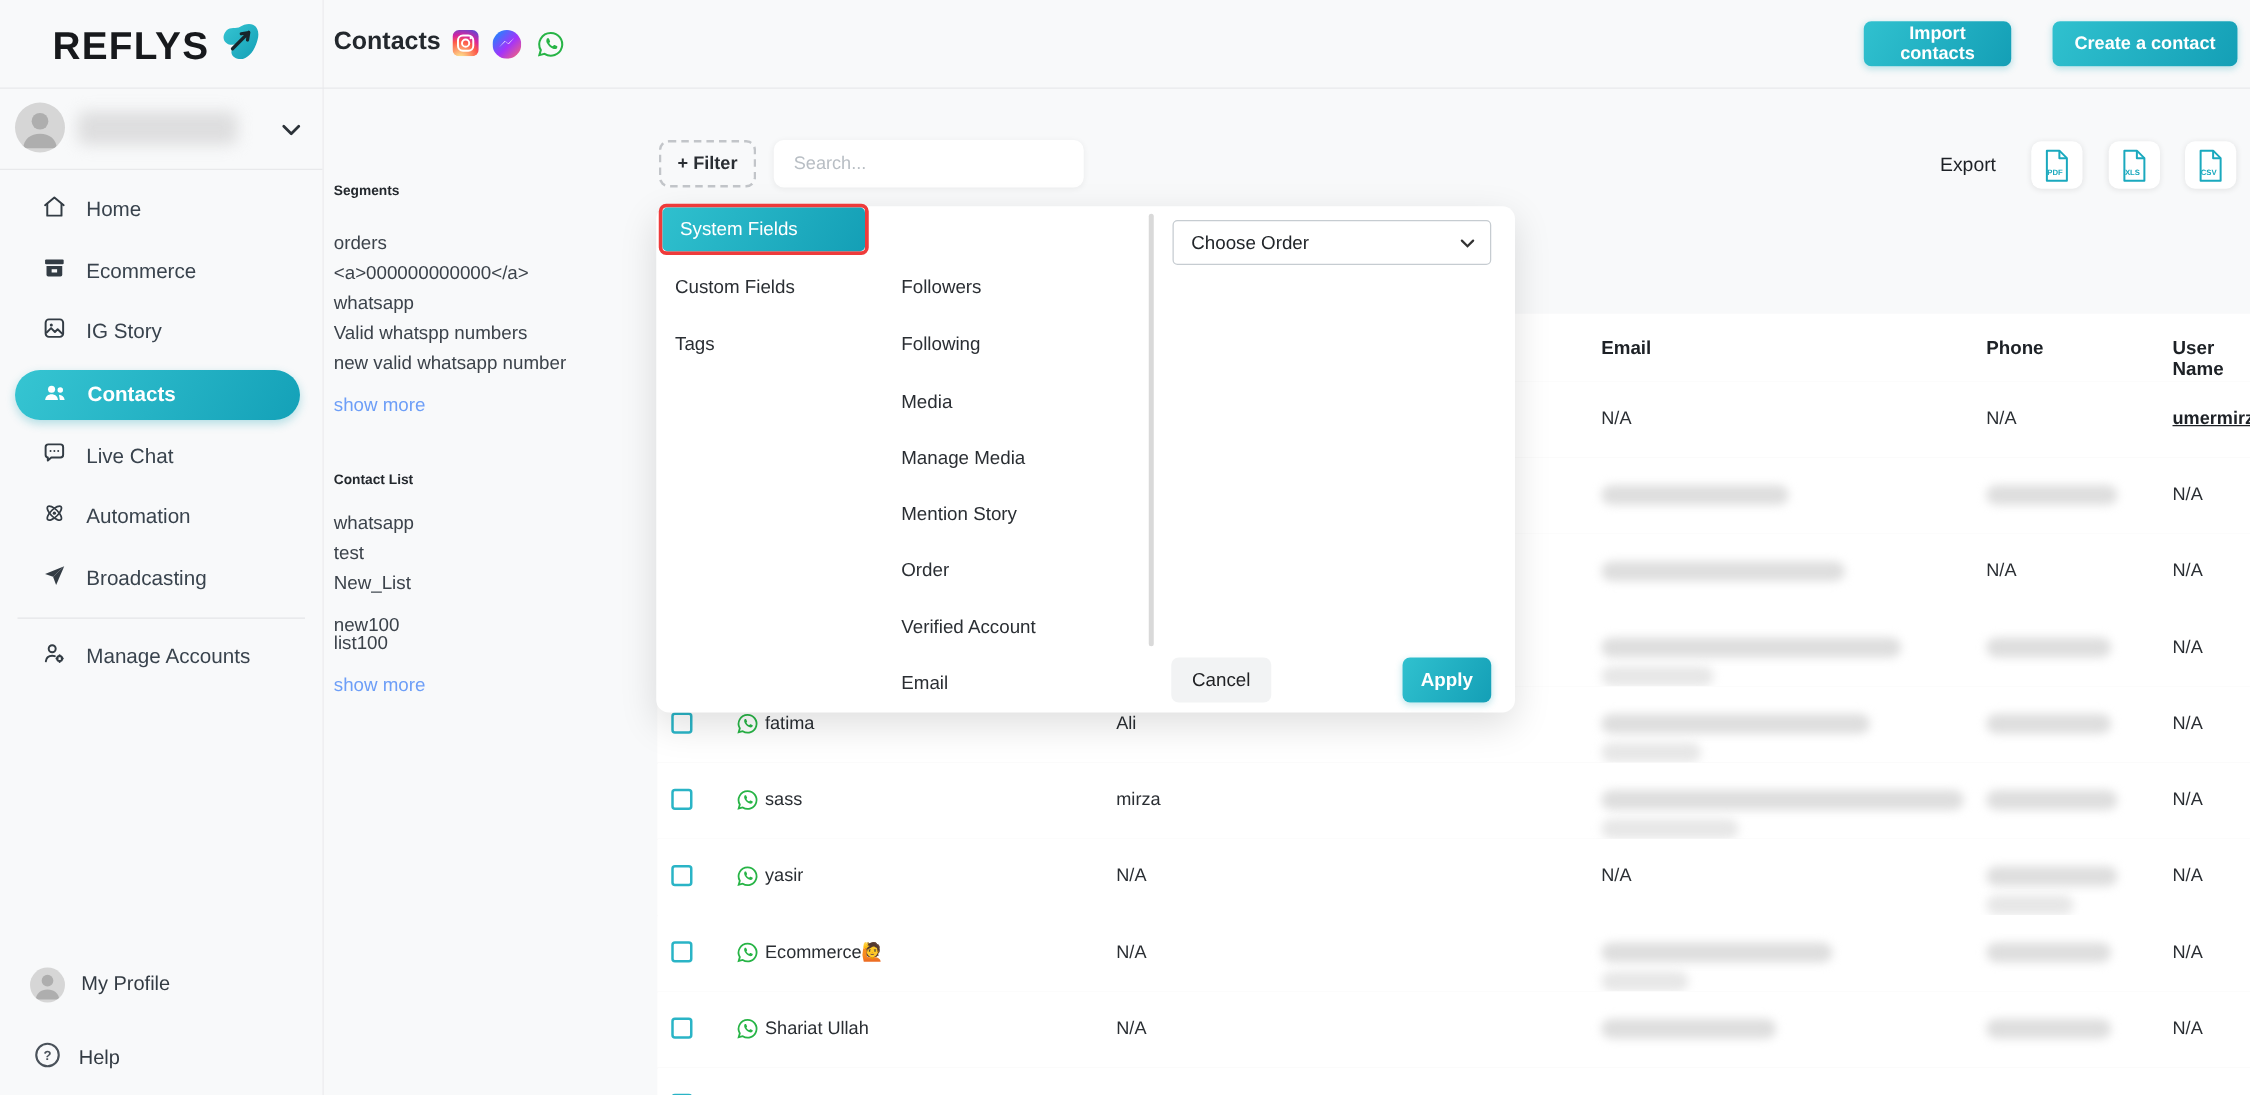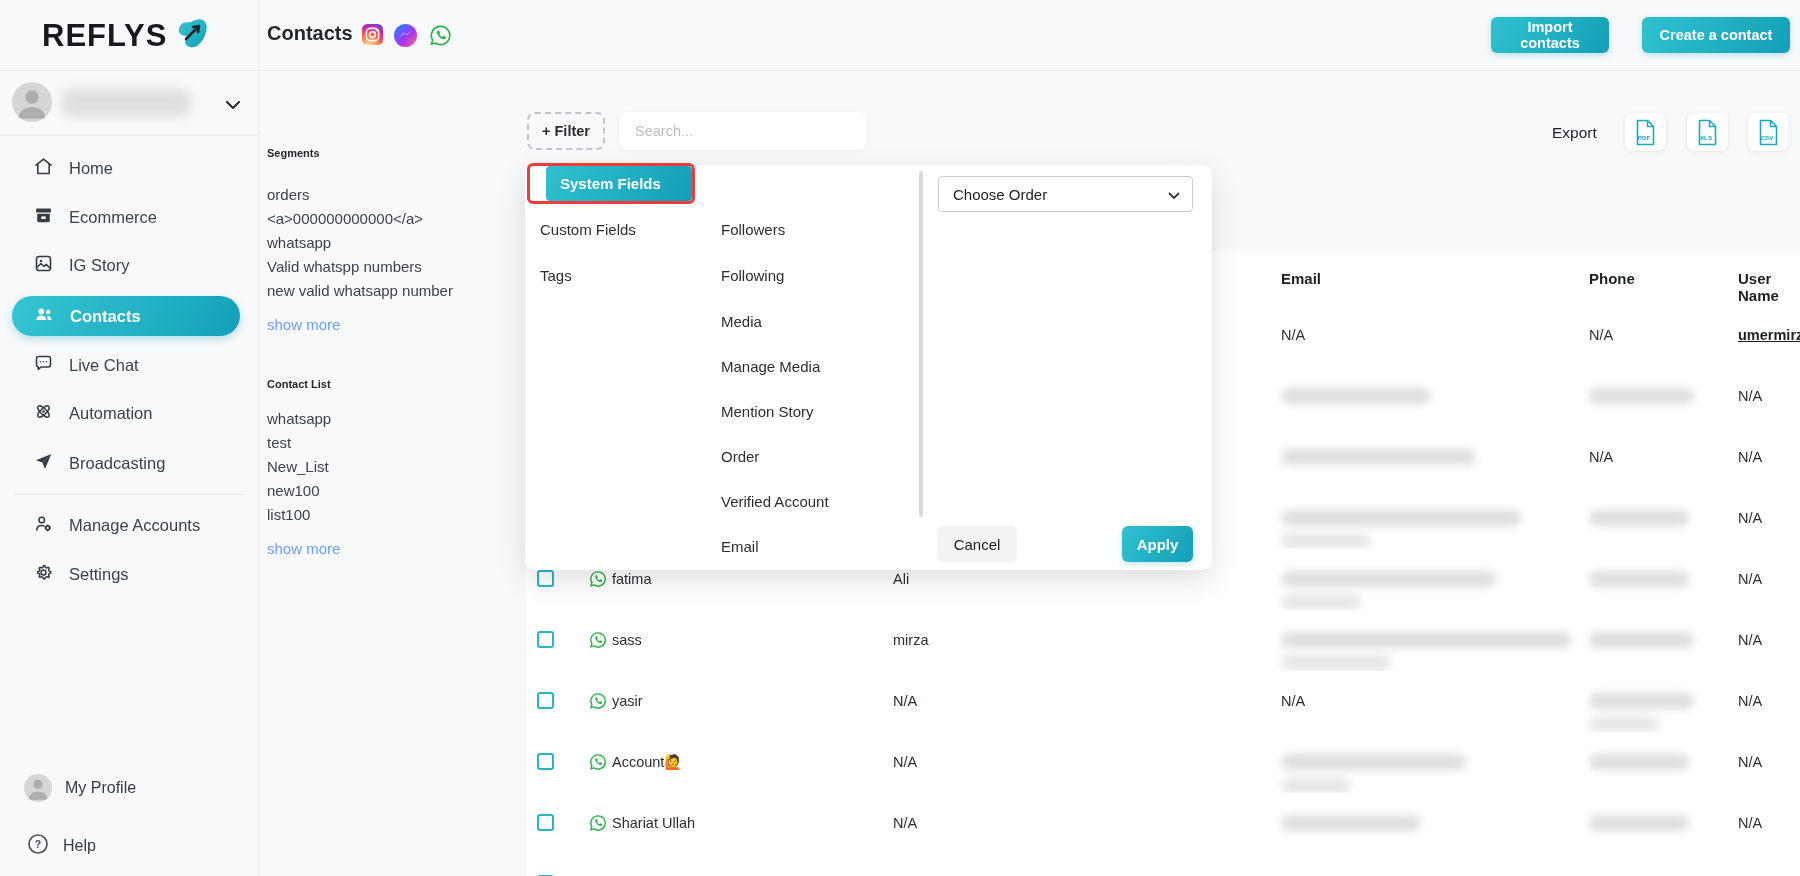--- a/index.html
+++ b/index.html
@@ -58,23 +58,23 @@
   .c-phone{left:1063px;}
   .c-user{left:1212px;}
   .link{text-decoration:underline;font-weight:600;color:#1d2126;cursor:pointer;}
   .blur{height:16px;border-radius:8px;background:#dedede;filter:blur(4px);}
   .blur.sub{margin-top:7px;background:#e7e7e7;}
   
   .panel{position:absolute;left:525px;top:165px;width:687px;height:405px;background:#fff;border-radius:10px;
          box-shadow:0 10px 30px rgba(0,0,0,.13);z-index:50;}
   .cat-hl{position:absolute;left:2px;top:-2px;width:168px;height:41px;border:3px solid #ee3b3b;border-radius:6px;
           display:flex;align-items:center;padding:0;box-sizing:border-box;}
-  .teal-btn{background:linear-gradient(120deg,#2fc0ce,#149fb6);color:#fff;font-size:15px;font-weight:700;
+  .teal-btn{background:linear-gradient(120deg,#2fc0ce,#149fb6);color:#fff;font-size:15px;font-weight:400;
             border:none;border-radius:4px;display:flex;align-items:center;padding-left:14px;box-sizing:border-box;cursor:pointer;
-            font-family:"Liberation Sans",sans-serif;margin-left:16px;}
+            font-family:"Liberation Sans",sans-serif;}
   .cat-item{position:absolute;left:15px;font-size:15px;color:#2a2e33;cursor:pointer;}
   .fld-item{position:absolute;left:196px;font-size:15px;color:#2a2e33;cursor:pointer;}
   .pscroll{position:absolute;left:394px;top:6px;width:4px;height:346px;background:#d9d9d9;border-radius:2px;}
   .selectbox{position:absolute;left:413px;top:11px;width:255px;height:36px;border:1px solid #c6ccd1;border-radius:4px;
              background:#fff;display:flex;align-items:center;justify-content:space-between;padding:0 12px 0 14px;
              box-sizing:border-box;font-size:15px;color:#212529;cursor:pointer;}
   .cancel-btn{position:absolute;left:412px;top:361px;width:80px;height:36px;background:#f2f3f4;border:none;border-radius:6px;
               font-size:15px;color:#202124;font-family:"Liberation Sans",sans-serif;cursor:pointer;}
   .apply-btn{position:absolute;left:597px;top:361px;width:71px;height:36px;font-size:15px;}
 </style>
@@ -188,27 +188,20 @@
     <div class="nav-div"></div>
     <div class="nav-item" style="top:505px">
       <span><svg width="21" height="21" viewBox="0 0 24 24" fill="none" stroke="#333c44" stroke-width="1.8" stroke-linecap="round">
             <circle cx="10" cy="8" r="3.2"></circle>
             <path d="M4.2 19.5c.3-3.3 2.7-5.2 5.8-5.2.9 0 1.7.2 2.4.5"></path>
             <circle cx="16.8" cy="17" r="2.3"></circle>
             <path d="M16.8 13.9v1M16.8 19.1v1M13.9 17h1M18.7 17h1"></path>
           </svg></span>
       <span>Manage Accounts</span>
     </div>
-    <div class="nav-item" style="top:554px">
-      <span><svg width="21" height="21" viewBox="0 0 24 24" fill="none" stroke="#333c44" stroke-width="1.7" stroke-linejoin="round">
-            <path d="M12 4.2l1.6.1.6 1.8 1.6.7 1.7-.8 1.1 1.1-.8 1.7.7 1.6 1.8.6v1.6l-1.8.6-.7 1.6.8 1.7-1.1 1.1-1.7-.8-1.6.7-.6 1.8h-1.6l-.6-1.8-1.6-.7-1.7.8-1.1-1.1.8-1.7-.7-1.6-1.8-.6v-1.6l1.8-.6.7-1.6-.8-1.7 1.1-1.1 1.7.8 1.6-.7.6-1.8z"></path>
-            <circle cx="12" cy="12" r="2.8"></circle>
-          </svg></span>
-      <span>Settings</span>
-    </div>
 
     <div class="foot-item" style="left:24px;top:774px">
       <span class="mini-avatar">
         <svg width="28" height="28" viewBox="0 0 24 24">
             <circle cx="12" cy="9" r="4" fill="#aeaeae"></circle>
             <path d="M4 22c0-4.4 3.6-7 8-7s8 2.6 8 7z" fill="#aeaeae"></path>
           </svg>
       </span>
       <span>My Profile</span>
     </div>
@@ -253,21 +246,21 @@
   <div class="col-item" style="top:210px">&lt;a&gt;000000000000&lt;/a&gt;</div>
   <div class="col-item" style="top:234px">whatsapp</div>
   <div class="col-item" style="top:258px">Valid whatspp numbers</div>
   <div class="col-item" style="top:282px">new valid whatsapp number</div>
   <div class="show-more" style="top:316px">show more</div>
 
   <div class="col-head" style="top:378px">Contact List</div>
   <div class="col-item" style="top:410px">whatsapp</div>
   <div class="col-item" style="top:434px">test</div>
   <div class="col-item" style="top:458px">New_List</div>
-  <div class="col-item" style="top:482px">new100</div>
+  <div class="col-item" style="top:492px">new100</div>
   <div class="col-item" style="top:506px">list100</div>
   <div class="show-more" style="top:540px">show more</div>
 
   <button class="filter-btn">+ Filter</button>
   <input class="search" type="text" placeholder="Search..." style="">
   <div class="export-label">Export</div>
   <button class="exp-btn" style="left:1625px">
     <svg width="23" height="27" viewBox="0 0 23 27">
         <path d="M3.5 1.5h10l6 6v18h-16z" fill="none" stroke="#1aa9be" stroke-width="1.6" stroke-linejoin="round"></path>
         <path d="M13.5 1.5v6h6" fill="none" stroke="#1aa9be" stroke-width="1.6" stroke-linejoin="round"></path>
@@ -394,21 +387,21 @@
     </div>
 
     <div class="t-row" style="top: 481px;">
       <span class="cell c-check"><input type="checkbox" class="cbx" style=""></span>
       <span class="cell c-wa">
         <svg width="18" height="18" viewBox="0 0 24 24">
               <path d="M12 2.5a9.5 9.5 0 0 0-8.2 14.3L2.6 21l4.3-1.1A9.5 9.5 0 1 0 12 2.5z" fill="none" stroke="#27b446" stroke-width="1.9"></path>
               <path d="M8.8 7.4c.2-.5.5-.5.7-.5h.6c.2 0 .4 0 .6.5l.8 1.9c.1.2.1.4 0 .6l-.5.7c-.1.2-.1.4 0 .6.4.7 1.5 1.8 2.5 2.2.2.1.4.1.6-.1l.6-.7c.2-.2.4-.2.6-.1l1.9.9c.3.2.4.3.4.5 0 .8-.5 1.7-1.2 1.9-.6.2-1.5.3-2.8-.3-2-.8-3.8-2.9-4.7-4.6-.5-1-.6-1.9-.4-2.6.1-.4.3-.7.3-.9z" fill="#27b446"></path>
             </svg>
       </span>
-      <span class="cell c-name">Account🙋</span>
+      <span class="cell c-name">Ecommerce🙋</span>
       <span class="cell c-col2">N/A</span>
       <span class="cell c-email">
             <div class="blur" style="width: 185px;"></div>
             <div class="blur sub" style="width: 70px;"></div>
           </span>
       <span class="cell c-phone">
             <div class="blur" style="width: 100px;"></div>
           </span>
       <span class="cell c-user">N/A</span>
     </div>

